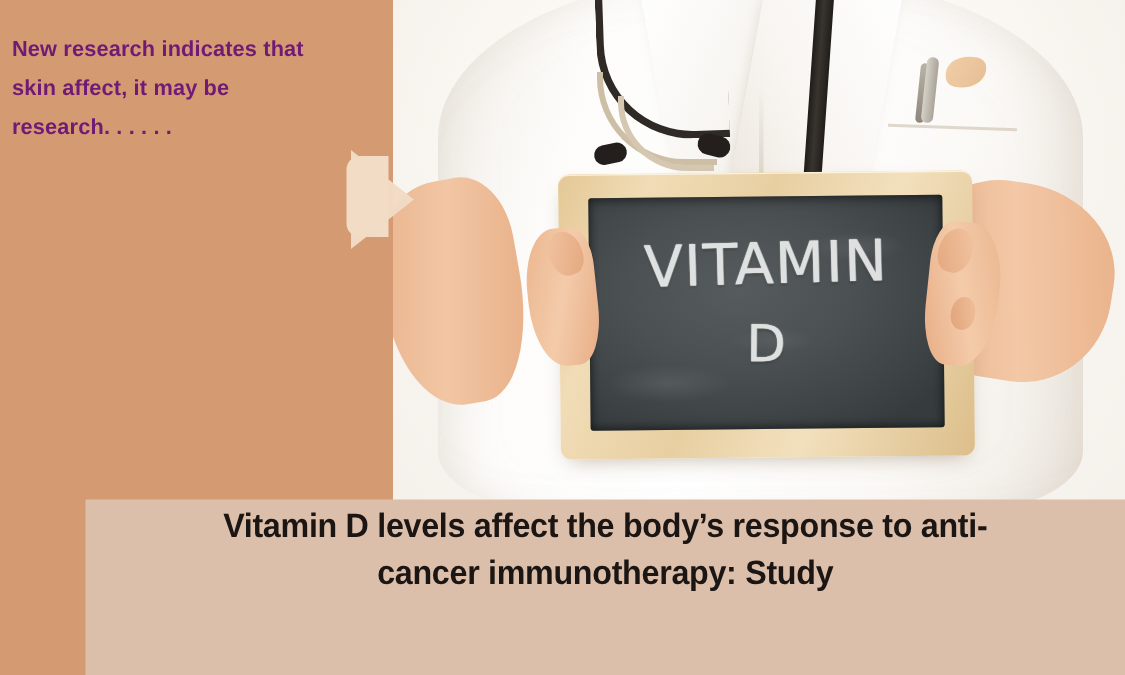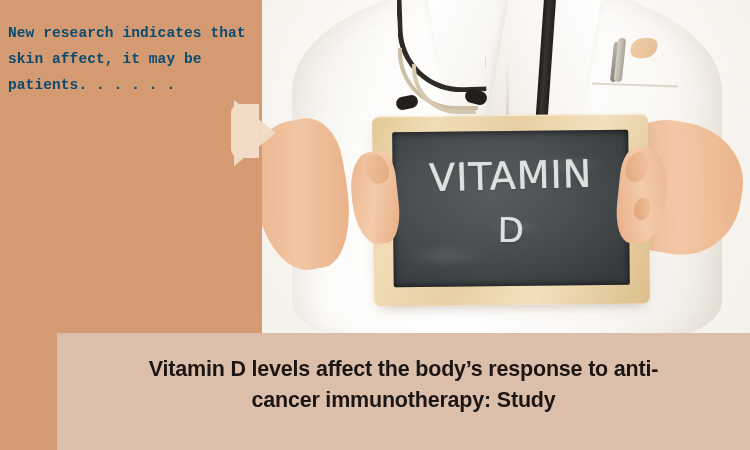--- a/index.html
+++ b/index.html
@@ -375,22 +375,22 @@
     width: 262px;
     height: 450px;
     background: #d49b72;
   }
 
   .overlay-text {
     position: absolute;
     left: 8px;
     top: 20px;
     width: 240px;
-    color: #0c4a6e;
-    font-family: Liberation Mono, monospace;
+    color: #701a75;
+    font-family: Liberation Sans, sans-serif;
     font-size: 14.5px;
     font-weight: 600;
     line-height: 26px;
     letter-spacing: 0.1px;
   }
   .overlay-text .ln { display: block; white-space: nowrap; }
 
   
   .play-shape {
     position: absolute;
@@ -419,21 +419,21 @@
     position: absolute;
     left: 57px;
     top: 333px;
     width: 693px;
     height: 117px;
     background: #dcbfab;
     display: flex;
     flex-direction: column;
     align-items: center;
     justify-content: flex-start;
-    padding-top: 20px;
+    padding-top: 2px;
     box-sizing: border-box;
   }
   .caption-line {
     display: block;
     width: 100%;
     text-align: center;
     color: #1b1613;
     font-family: "Liberation Sans", sans-serif;
     font-weight: 700;
     font-size: 22.5px;
@@ -486,21 +486,21 @@
     <div class="thumb-right"></div>
     <div class="finger-r1"></div>
 
     <div class="photo-vignette"></div>
   </div>
 
   <div class="tan-panel">
     <div class="overlay-text">
       <span class="ln">New research indicates that</span>
       <span class="ln">skin affect, it may be</span>
-      <span class="ln">patients. . . . . .</span>
+      <span class="ln">research. . . . . .</span>
     </div>
   </div>
 
   <div class="play-round"></div>
   <div class="play-shape"></div>
 
   <div class="caption">
     <span class="caption-line">Vitamin D levels affect the body’s response to anti-</span>
     <span class="caption-line">cancer immunotherapy: Study</span>
   </div>

